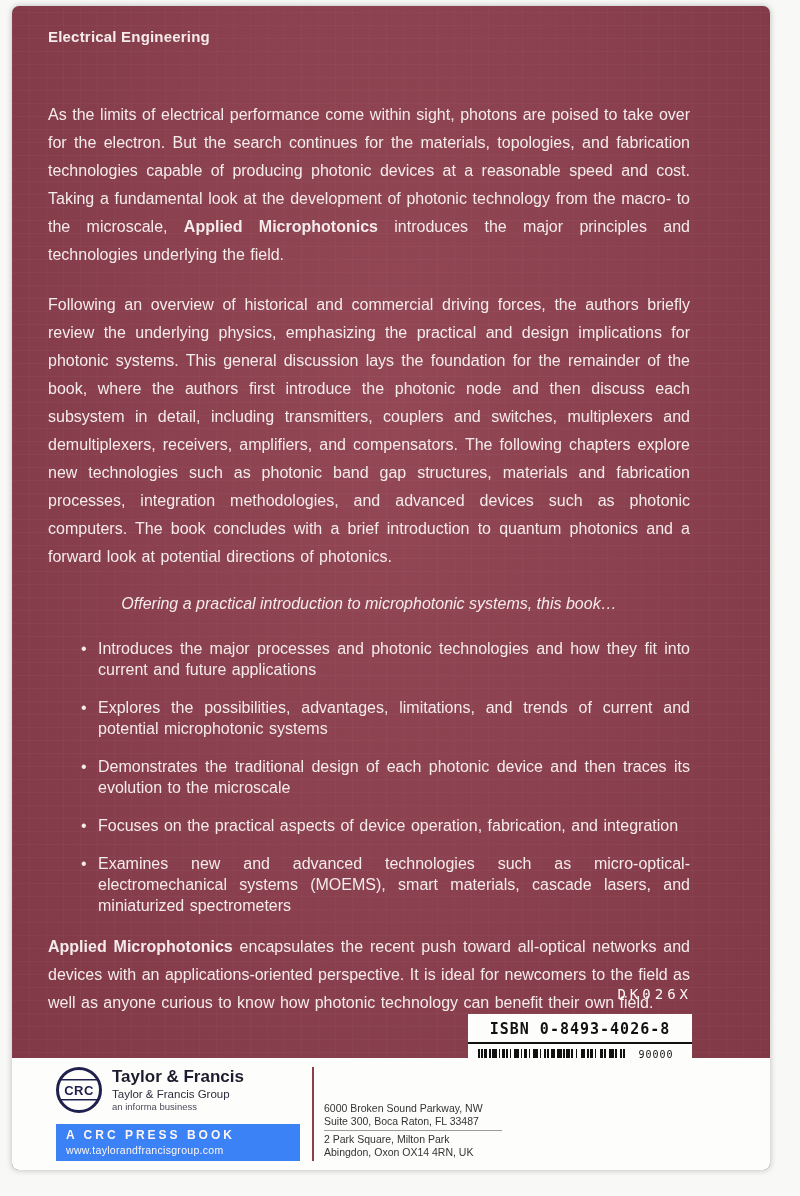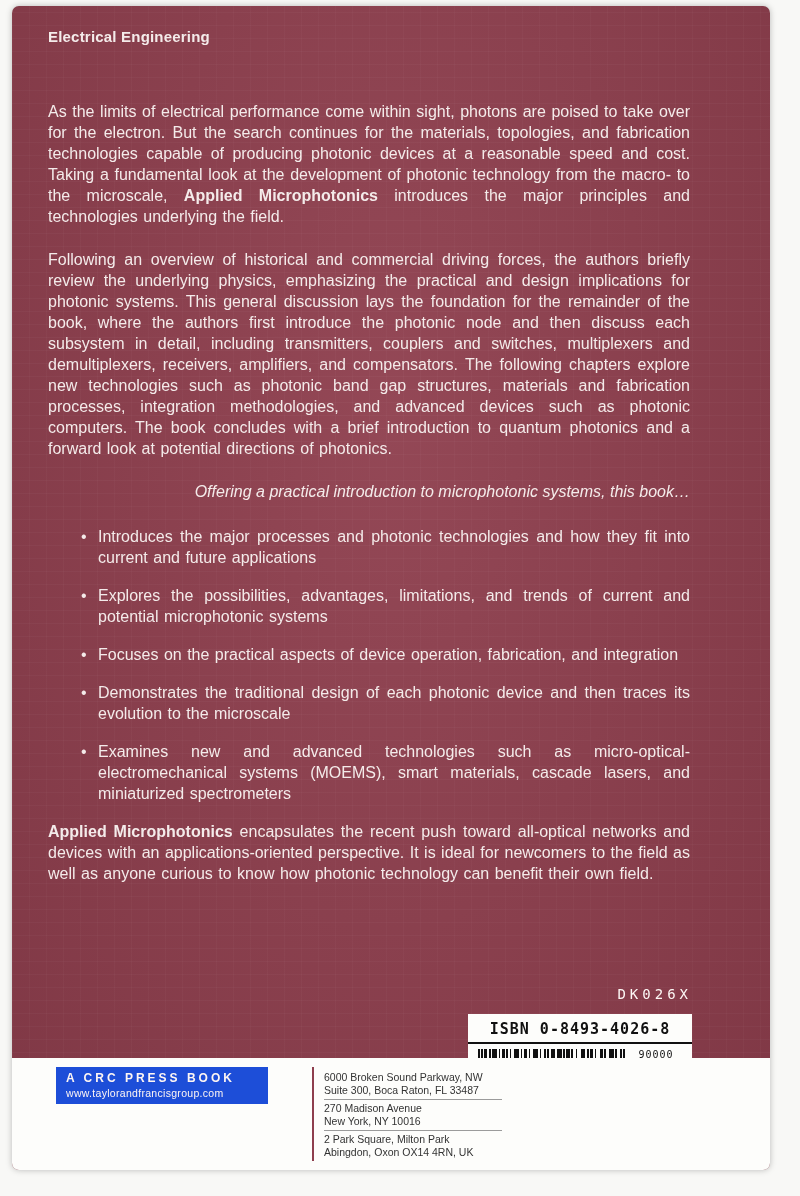--- a/index.html
+++ b/index.html
@@ -15,26 +15,26 @@
     box-shadow:0 0 6px rgba(0,0,0,0.25);
     overflow:hidden;
   }
   .text-col{
     position:absolute;left:0;top:0;right:0;
     padding:22px 80px 0 36px;
     color:#f4ebea;
   }
   .category{font-size:15px;font-weight:bold;letter-spacing:0.2px;margin:0 0 56px 0;}
   p.body-para{
-    font-size:16px;line-height:21px;margin:0 0 22px 0;text-align:justify;
+    font-size:16px;line-height:28px;margin:0 0 22px 0;text-align:justify;
     word-spacing:1px;
   }
   p.body-para strong{font-weight:bold;}
   p.lead-in{
-    font-size:16px;line-height:21px;font-style:italic;margin:0 0 24px 0;text-align:right;
+    font-size:16px;line-height:21px;font-style:italic;margin:0 0 24px 0;text-align:center;
   }
   ul.features{list-style:none;margin:0 0 8px 0;padding:0;}
   ul.features li{
     position:relative;padding-left:50px;margin:0 0 17px 0;
     font-size:16px;line-height:21px;text-align:justify;word-spacing:1px;
   }
   ul.features li::before{
     content:"\2022";position:absolute;left:33px;top:0;font-size:16px;
   }
   p.closing{margin-top:4px;}
@@ -73,21 +73,21 @@
     color:#20204e;font-weight:bold;font-size:13px;letter-spacing:0.5px;
     background:
       linear-gradient(#20204e,#20204e) 0 9px/100% 1.5px no-repeat,
       linear-gradient(#20204e,#20204e) 0 29px/100% 1.5px no-repeat;
   }
   .brand-stack{display:flex;flex-direction:column;line-height:1.12;color:#1c1c2e;}
   .brand-main{font-size:17px;font-weight:bold;}
   .brand-sub{font-size:11.5px;margin-top:2px;color:#2c2c3c;}
   .brand-informa{font-size:9.5px;margin-top:1px;color:#4c4c5c;}
   .press-bar{
-    background:#1d4ed8;color:#fdf5f3;padding:4px 8px 5px 10px;width:212px;box-sizing:border-box;
+    background:#3b82f6;color:#fdf5f3;padding:4px 8px 5px 10px;width:244px;box-sizing:border-box;
   }
   .press-title{font-size:12px;font-weight:bold;letter-spacing:3px;}
   .press-url{font-size:10.5px;margin-top:2px;letter-spacing:0.3px;}
   .addresses{
     border-left:2px solid #8e3e4d;padding-left:10px;width:178px;
     display:flex;flex-direction:column;justify-content:flex-end;color:#333;
   }
   .addr-block{font-size:10.5px;line-height:13px;padding:2px 0;}
   .addr-block + .addr-block{border-top:1px solid #9b9b9b;}
   svg{display:block;}
@@ -102,22 +102,22 @@
 
     <p class="body-para"><span>As the limits of electrical performance come within sight, photons are poised to take over for the electron. But the search continues for the materials, topologies, and fabrication technologies capable of producing photonic devices at a reasonable speed and cost. Taking a fundamental look at the development of photonic technology from the macro- to the microscale, </span><strong>Applied Microphotonics</strong><span> introduces the major principles and technologies underlying the field.</span></p>
 
     <p class="body-para">Following an overview of historical and commercial driving forces, the authors briefly review the underlying physics, emphasizing the practical and design implications for photonic systems. This general discussion lays the foundation for the remainder of the book, where the authors first introduce the photonic node and then discuss each subsystem in detail, including transmitters, couplers and switches, multiplexers and demultiplexers, receivers, amplifiers, and compensators. The following chapters explore new technologies such as photonic band gap structures, materials and fabrication processes, integration methodologies, and advanced devices such as photonic computers. The book concludes with a brief introduction to quantum photonics and a forward look at potential directions of photonics.</p>
 
     <p class="lead-in">Offering a practical introduction to microphotonic systems, this book…</p>
 
     <ul class="features">
       <li>Introduces the major processes and photonic technologies and how they fit into current and future applications</li>
       <li>Explores the possibilities, advantages, limitations, and trends of current and potential microphotonic systems</li>
+      <li>Demonstrates the traditional design of each photonic device and then traces its evolution to the microscale</li>
       <li>Focuses on the practical aspects of device operation, fabrication, and integration</li>
-      <li>Demonstrates the traditional design of each photonic device and then traces its evolution to the microscale</li>
       <li>Examines new and advanced technologies such as micro-optical-electromechanical systems (MOEMS), smart materials, cascade lasers, and miniaturized spectrometers</li>
     </ul>
 
     <p class="body-para closing"><strong>Applied Microphotonics</strong><span> encapsulates the recent push toward all-optical networks and devices with an applications-oriented perspective. It is ideal for newcomers to the field as well as anyone curious to know how photonic technology can benefit their own field.</span></p>
   </div>
 
   <div class="dk-code">DK026X</div>
 
   <div class="barcode-box">
     <div class="isbn-line">ISBN 0-8493-4026-8</div>
@@ -175,34 +175,38 @@
             <rect x="33" y="0" width="2" height="80"></rect>
               <rect x="38" y="0" width="4" height="80"></rect>
           </g>
         </svg>
       </div>
     </div>
   </div>
 
   <div class="footer-band">
     <div class="publisher-col">
+      <div class="logo-row">
+        <div class="crc-circle">CRC</div>
+        <div class="brand-stack">
+          <span class="brand-main">Taylor &amp; Francis</span>
+          <span class="brand-sub">Taylor &amp; Francis Group</span>
+          <span class="brand-informa">an informa business</span>
+        </div>
+      </div>
       <div class="press-bar">
         <div class="press-title">A CRC PRESS BOOK</div>
         <div class="press-url">www.taylorandfrancisgroup.com</div>
       </div>
     </div>
     <div class="addresses">
       <div class="addr-block">
         <div>6000 Broken Sound Parkway, NW</div>
         <div>Suite 300, Boca Raton, FL 33487</div>
       </div>
       <div class="addr-block">
-        <div>270 Madison Avenue</div>
-        <div>New York, NY 10016</div>
-      </div>
-      <div class="addr-block">
         <div>2 Park Square, Milton Park</div>
         <div>Abingdon, Oxon OX14 4RN, UK</div>
       </div>
     </div>
   </div>
 
 </div>
 
 </body></html>

